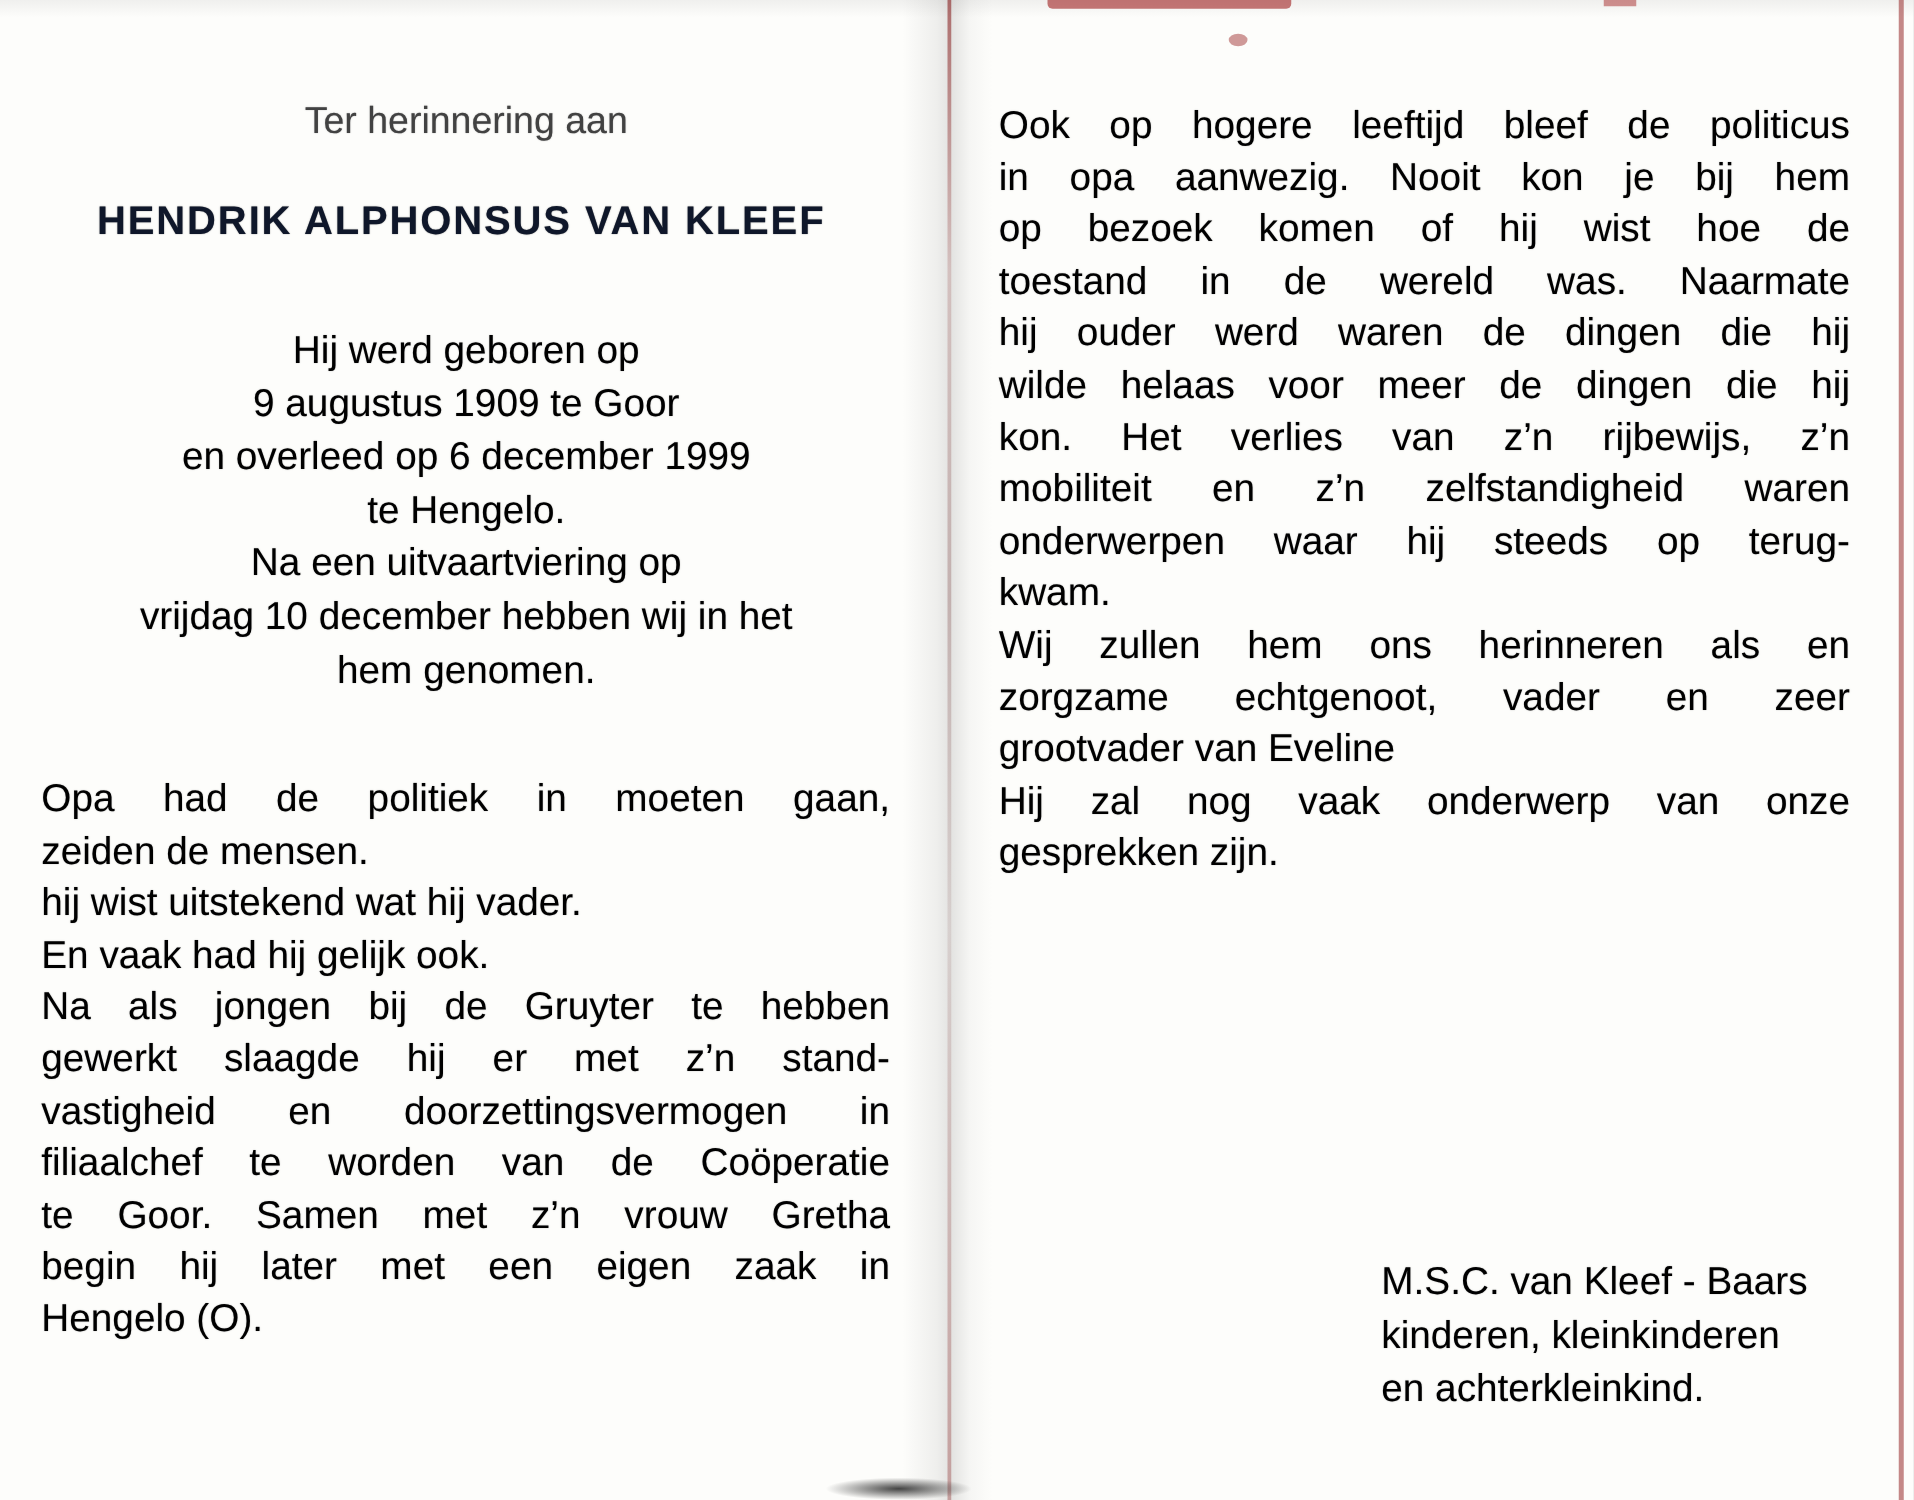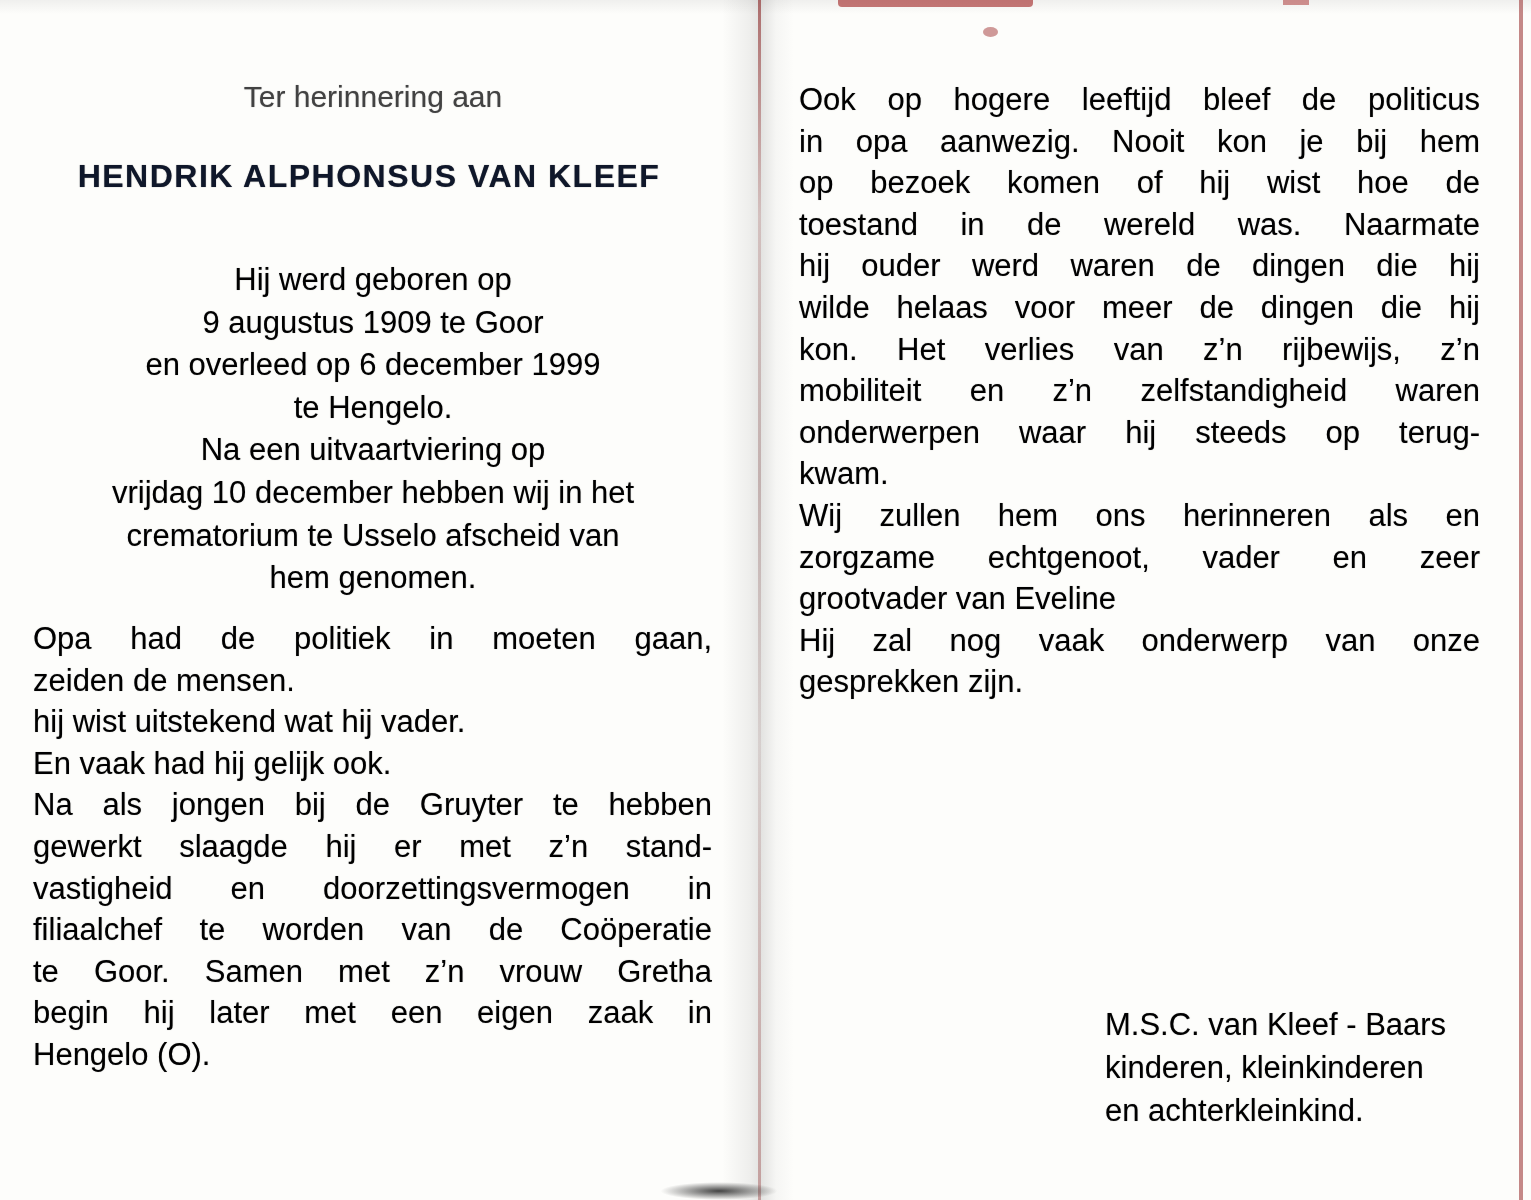--- a/index.html
+++ b/index.html
@@ -88,21 +88,20 @@
     <span class="tline c">HENDRIK ALPHONSUS VAN KLEEF</span>
   </div>
 
   <div class="block" id="left-intro">
     <span class="tline c">Hij werd geboren op</span>
     <span class="tline c">9 augustus 1909 te Goor</span>
     <span class="tline c">en overleed op 6 december 1999</span>
     <span class="tline c">te Hengelo.</span>
     <span class="tline c">Na een uitvaartviering op</span>
     <span class="tline c">vrijdag 10 december hebben wij in het</span>
-    <span class="tline c">crematorium te Usselo afscheid van</span>
     <span class="tline c">hem genomen.</span>
   </div>
 
   <div class="block" id="left-body">
     <span class="tline j">Opa had de politiek in moeten gaan,</span>
     <span class="tline l">zeiden de mensen.</span>
     <span class="tline l">hij wist uitstekend wat hij vader.</span>
     <span class="tline l">En vaak had hij gelijk ook.</span>
     <span class="tline j">Na als jongen bij de Gruyter te hebben</span>
     <span class="tline j">gewerkt slaagde hij er met z’n stand-</span>

